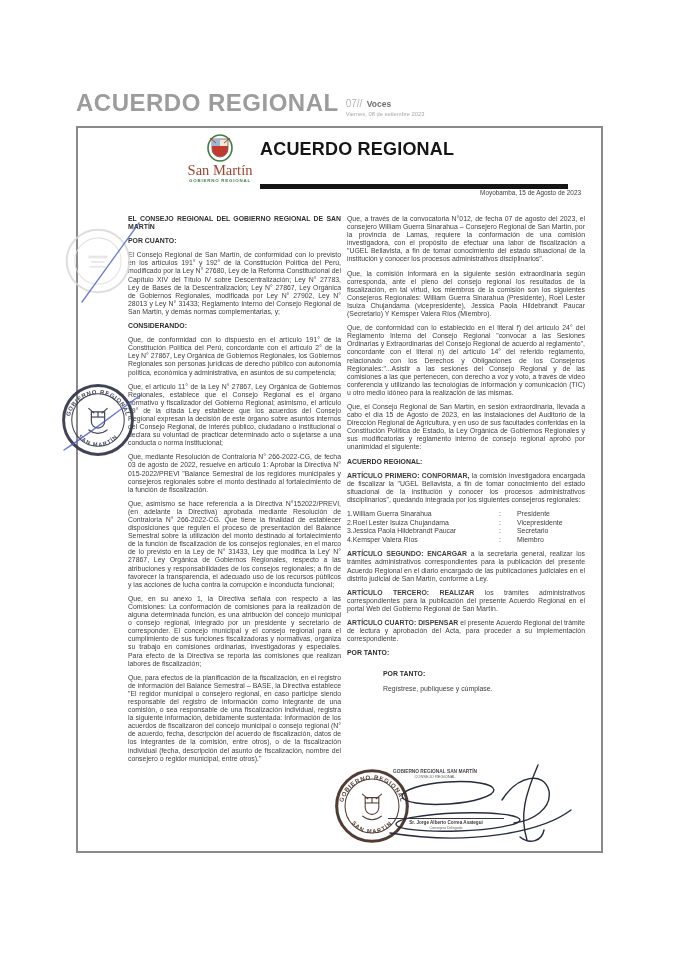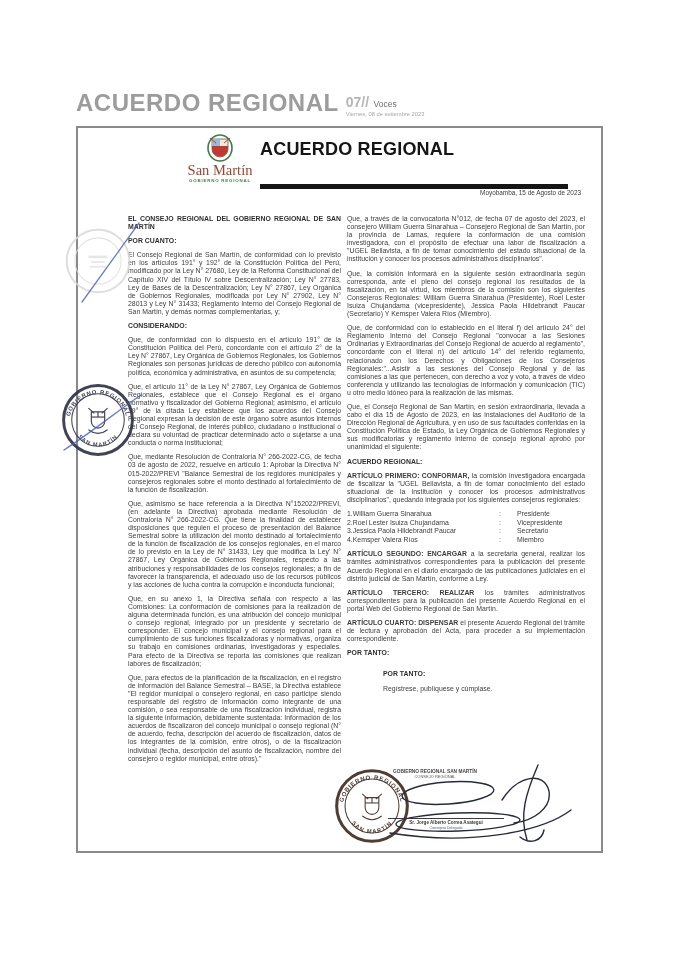--- a/index.html
+++ b/index.html
@@ -3,22 +3,22 @@
 <meta charset="utf-8">
 <style>
   html,body{margin:0;padding:0;background:#ffffff;}
   .page{position:relative;width:679px;height:960px;background:#fff;overflow:hidden;
         font-family:"Liberation Sans",sans-serif;color:#3d3d3d;}
 
   
   .masthead{position:absolute;left:76px;top:90px;display:flex;align-items:flex-start;gap:7px;}
   .mast-title{margin:0;font-size:24px;font-weight:bold;color:#9c9c9c;letter-spacing:.5px;line-height:26px;}
   .mast-side{padding-top:7px;line-height:9px;}
-  .mast-issue{font-size:14px;color:#b5b5b5;font-weight:bold;}
-  .mast-brand{font-size:8.5px;color:#6e6e6e;font-weight:normal;}
+  .mast-issue{font-size:10px;color:#b5b5b5;font-weight:normal;}
+  .mast-brand{font-size:8.5px;color:#6e6e6e;font-weight:bold;}
   .mast-date{font-size:5.8px;color:#a8a8a8;margin-top:1px;}
 
   
   .docbox{position:absolute;left:76px;top:126px;width:523px;height:723px;border:2px solid #8a8a8a;background:#fff;}
 
   .logo{position:absolute;left:92px;top:6px;width:100px;text-align:center;line-height:1.05;}
   .logo svg{display:block;margin:0 auto 1px auto;}
   .logo-region{font-family:"Liberation Serif",serif;font-size:14.5px;color:#9c4430;}
   .logo-org{font-size:4.4px;color:#3f7d44;letter-spacing:.8px;font-weight:bold;margin-top:1px;}
 

